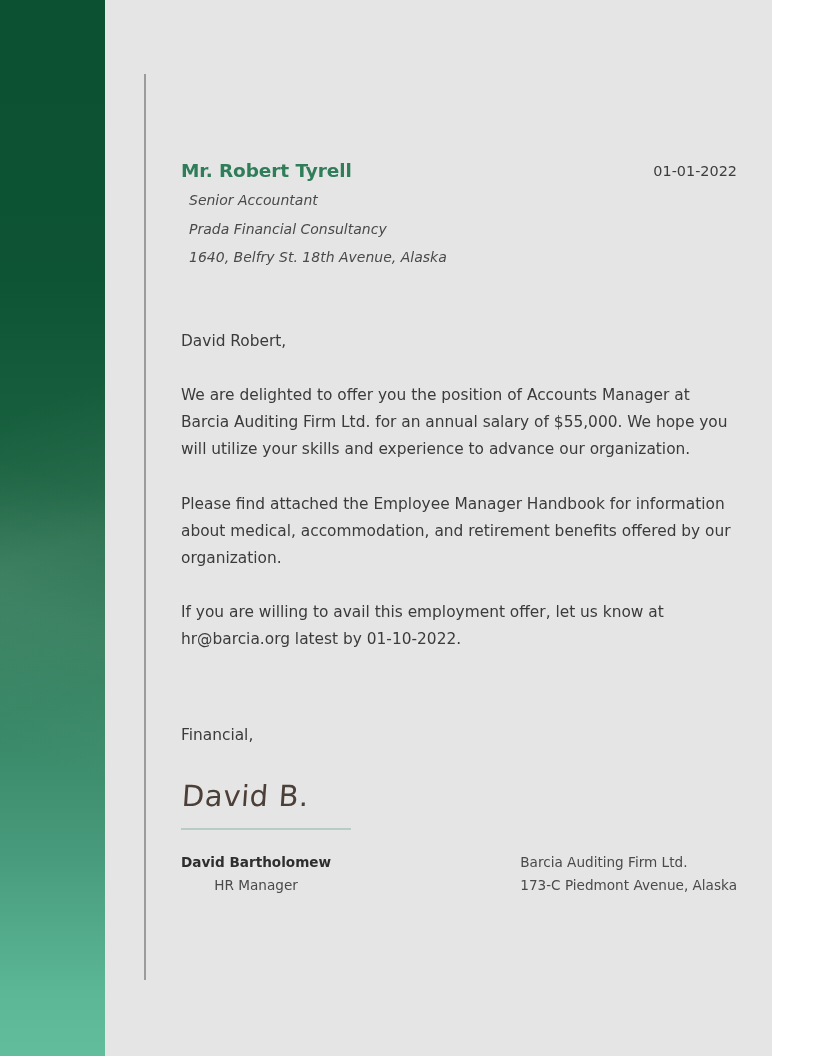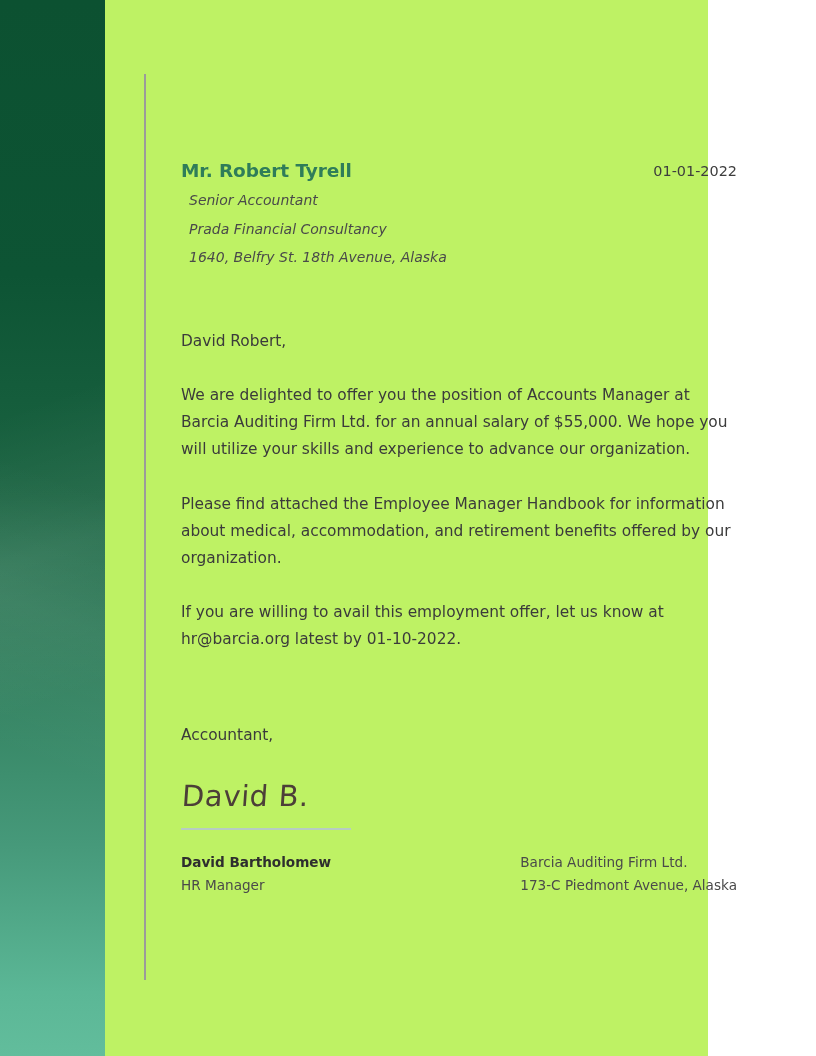--- a/index.html
+++ b/index.html
@@ -8,23 +8,23 @@
   }
   body {
     width: 816px;
     height: 1056px;
     background: #ffffff;
     font-family: "DejaVu Sans", sans-serif;
     overflow: hidden;
   }
   .page {
     position: relative;
-    width: 708px;
+    width: 772px;
     height: 1056px;
-    background: #bef264;
+    background: #e5e5e5;
   }
 
   
   .side-band {
     position: absolute;
     left: 0;
     top: 0;
     width: 105px;
     height: 1056px;
     background:
@@ -155,21 +155,21 @@
   
   .footer {
     position: absolute;
     top: 851px;
     left: 0;
     width: 556px;
     display: flex;
     justify-content: space-between;
     align-items: flex-start;
   }
-  .footer-col-left { text-align: left; }
+  .footer-col-left { text-align: center; }
   .footer-col-right { text-align: left; }
   .footer-strong {
     font-size: 13.6px;
     font-weight: bold;
     color: #2e2e2e;
     line-height: 23px;
     margin: 0;
   }
   .footer-line {
     font-size: 13.6px;
@@ -200,21 +200,21 @@
     </div>
 
     <div class="letter-body">
       <p class="salutation">David Robert,</p>
       <p class="para">We are delighted to offer you the position of Accounts Manager at Barcia Auditing Firm Ltd. for an annual salary of $55,000. We hope you will utilize your skills and experience to advance our organization.</p>
       <p class="para">Please find attached the Employee Manager Handbook for information about medical, accommodation, and retirement benefits offered by our organization.</p>
       <p class="para">If you are willing to avail this employment offer, let us know at hr@barcia.org latest by 01-10-2022.</p>
     </div>
 
     <div class="closing">
-      <p class="closing-word">Accountant,</p>
+      <p class="closing-word">Financial,</p>
       <p class="signature">David B.</p>
       <div class="sig-rule"></div>
     </div>
 
     <div class="footer">
       <div class="footer-col-left">
         <p class="footer-strong">David Bartholomew</p>
         <p class="footer-line">HR Manager</p>
       </div>
       <div class="footer-col-right">

